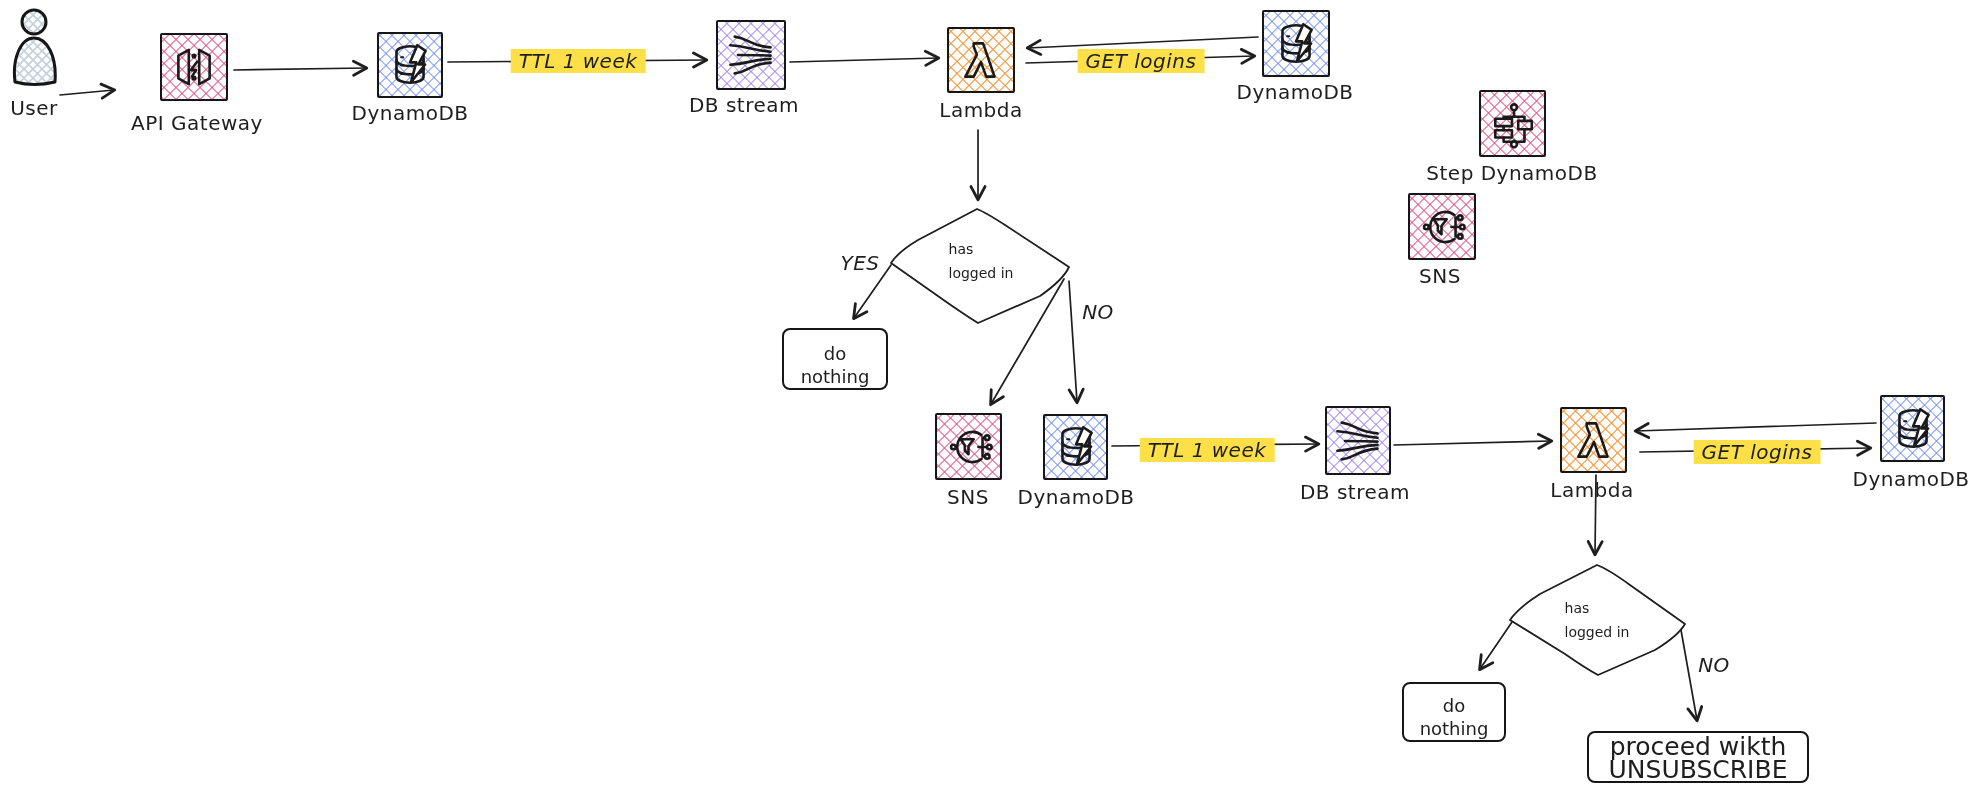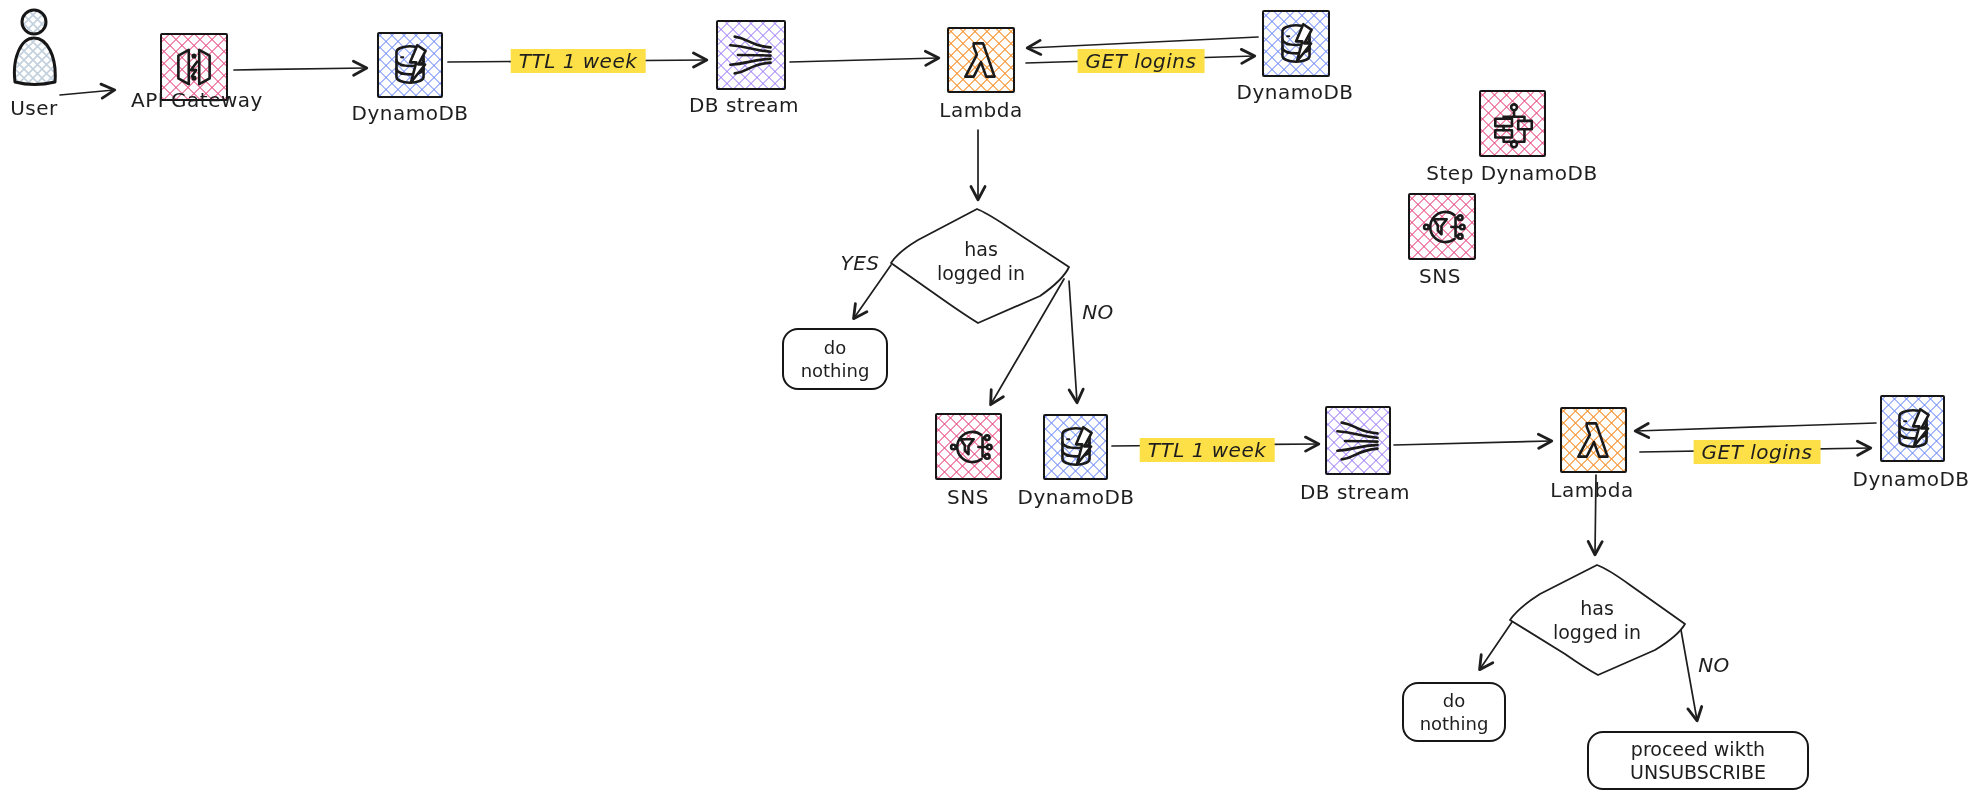--- a/index.html
+++ b/index.html
@@ -43,27 +43,27 @@
     position:absolute;z-index:3;transform:translateX(-50%);
     white-space:nowrap;font-size:20px;letter-spacing:.5px;
   }
   .edge-label{
     position:absolute;z-index:3;transform:translateX(-50%);
     white-space:nowrap;font-size:20px;font-style:italic;letter-spacing:.5px;
   }
   .masked{background:#fde047;padding:0 8px;}
   .term{
     position:absolute;z-index:2;background:#ffffff;
-    border:2px solid #161616;border-radius:16px;
-    display:flex;flex-direction:column;align-items:center;justify-content:center;
+    border:2px solid #161616;border-radius:8px;
+    display:flex;flex-direction:column;align-items:center;justify-content:flex-end;
     font-size:18px;line-height:23px;box-sizing:border-box;text-align:center;
   }
   .decision-text{
     position:absolute;z-index:3;transform:translateX(-50%);
-    text-align:center;font-size:19px;line-height:24px;white-space:nowrap;
+    font-size:14px;line-height:24px;white-space:nowrap;
   }
   .person{position:absolute;z-index:2;}
 </style>
 </head>
 <body>
 
 <div id="canvas">
 
   <svg class="overlay" width="1974" height="801" viewBox="0 0 1974 801">
     <defs>
@@ -109,21 +109,21 @@
 
   <div class="node hatch-pink" style="left:160px;top:33px;width:68px;height:68px">
     <svg class="glyph" width="50" height="50" viewBox="0 0 48 48">
       <path d="M9,13 L19,7.5 V40.5 L9,35 Z"></path>
       <path d="M39,13 L29,7.5 V40.5 L39,35 Z"></path>
       <circle cx="24" cy="13.5" r="1.2" fill="#1a1a1a"></circle>
       <circle cx="24" cy="34.5" r="1.2" fill="#1a1a1a"></circle>
       <path d="M27,19 l-6,8 h5 l-4,6"></path>
     </svg>
   </div>
-  <div class="label" style="left:197px;top:88px">API Gateway</div>
+  <div class="label" style="left:197px;top:111px">API Gateway</div>
 
   <div class="node hatch-blue" style="left:377px;top:32px;width:66px;height:66px">
     <svg class="glyph" width="50" height="50" viewBox="0 0 48 48">
       <path d="M11,11.5 a13,5.5 0 0 1 26,0 v24 a13,5.5 0 0 1 -26,0 z"></path>
       <path d="M11,19.5 a13,5.5 0 0 0 26,0"></path>
       <path d="M11,27.5 a13,5.5 0 0 0 26,0"></path>
       <path d="M15.5,16.5 h2 M15.5,24.5 h2 M15.5,32.5 h2" stroke-width="2"></path>
       <path d="M31,5 l-7,16.5 h6 l-5,19 l13.5,-17 h-6.5 l7,-13 z" fill="#ffffff"></path>
     </svg>
   </div>
@@ -262,18 +262,18 @@
     <div>has</div>
     <div>logged in</div>
   </div>
   <div class="edge-label" style="left:1714px;top:653px">NO</div>
 
   <div class="term" style="left:1402px;top:682px;width:104px;height:60px">
     <div>do</div>
     <div>nothing</div>
   </div>
 
-  <div class="term" style="left:1587px;top:731px;width:222px;height:59px;font-size:19px">
+  <div class="term" style="left:1587px;top:731px;width:222px;height:52px;font-size:25px">
     <div>proceed wikth</div>
     <div>UNSUBSCRIBE</div>
   </div>
 
 </div>
 
 </body></html>

